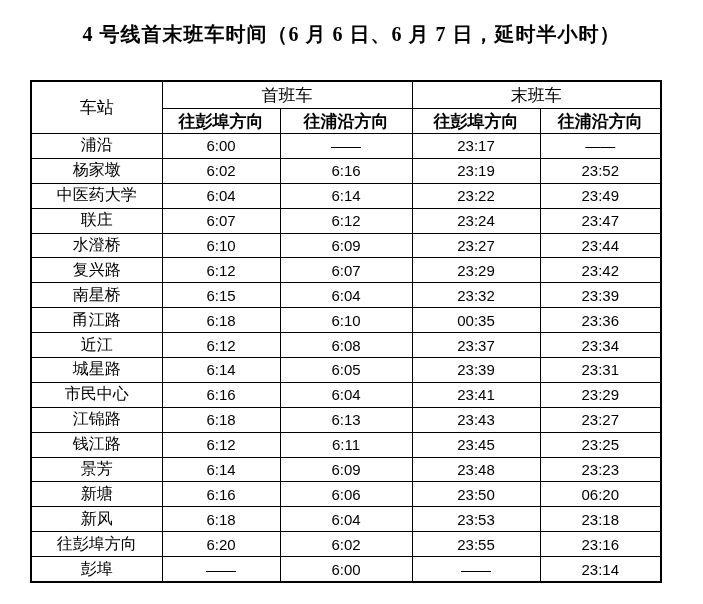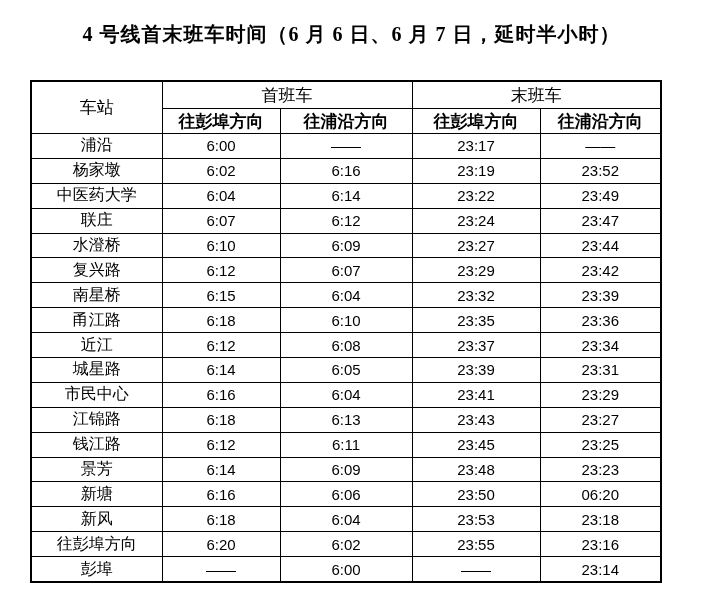--- a/index.html
+++ b/index.html
@@ -137,21 +137,21 @@
           <td class="station-cell">南星桥</td>
           <td class="time-cell">6:15</td>
           <td class="time-cell">6:04</td>
           <td class="time-cell">23:32</td>
           <td class="time-cell">23:39</td>
         </tr>
         <tr>
           <td class="station-cell">甬江路</td>
           <td class="time-cell">6:18</td>
           <td class="time-cell">6:10</td>
-          <td class="time-cell">23:35</td>
+          <td class="time-cell">00:35</td>
           <td class="time-cell">23:36</td>
         </tr>
         <tr>
           <td class="station-cell">近江</td>
           <td class="time-cell">6:12</td>
           <td class="time-cell">6:08</td>
           <td class="time-cell">23:37</td>
           <td class="time-cell">23:34</td>
         </tr>
         <tr>

